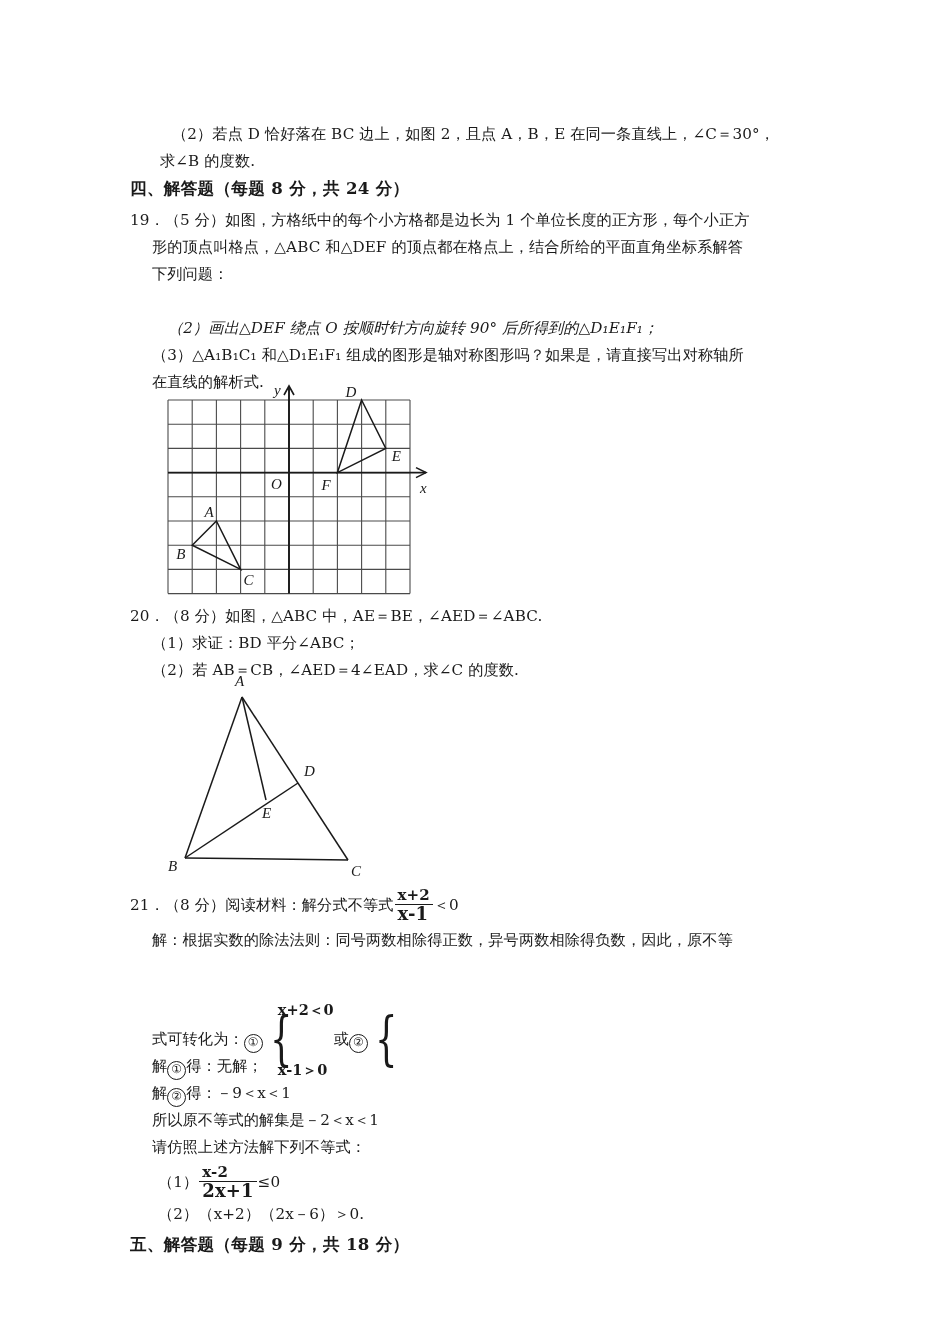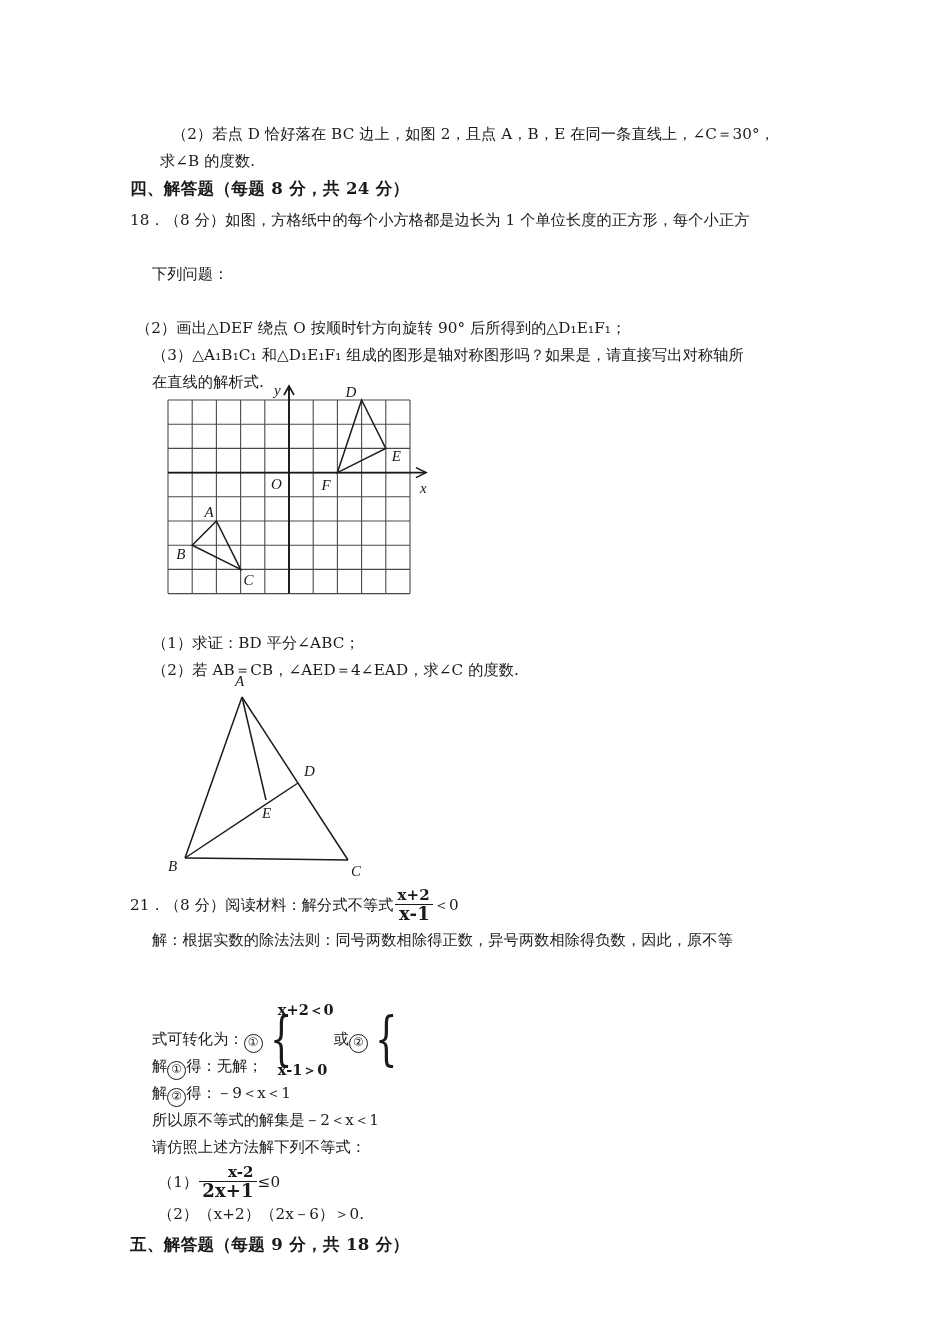--- a/index.html
+++ b/index.html
@@ -52,21 +52,21 @@
     font-size: 12px;
     font-family: "Liberation Serif", serif;
     font-style: normal;
     vertical-align: -2px;
   }
 
   
   .frac {
     display: inline-block;
     vertical-align: middle;
-    text-align: right;
+    text-align: left;
     position: relative;
     top: -1px;
     margin: 0 1px;
   }
   .frac .fr-num {
     display: block;
     padding: 0 3px 0px 3px;
     border-bottom: 1.6px solid #1a1a1a;
     font-weight: bold;
     font-size: 15px;
@@ -137,23 +137,24 @@
 </head>
 <body>
 
 <div class="page">
 
   <div class="tline cn" style="left:172px; top:124px;">（2）若点 D 恰好落在 BC 边上，如图 2，且点 A，B，E 在同一条直线上，∠C＝30°，</div>
   <div class="tline cn" style="left:152px; top:151px;margin-left:8px;">求∠B 的度数.</div>
 
   <div class="section-head" style="left:130px; top:178px;">四、解答题（每题 8 分，共 24 分）</div>
 
-  <div class="tline cn" style="left:130px; top:210px;">18．（8 分）如图，方格纸中的每个小方格都是边长为 1 个单位长度的正方形，每个小正方</div>
+  <div class="tline cn" style="left:130px; top:210px;">19．（5 分）如图，方格纸中的每个小方格都是边长为 1 个单位长度的正方形，每个小正方</div>
+  <div class="tline cn" style="left:152px; top:237px;">形的顶点叫格点，△ABC 和△DEF 的顶点都在格点上，结合所给的平面直角坐标系解答</div>
   <div class="tline cn" style="left:152px; top:264px;">下列问题：</div>
-  <div class="tline cn" style="left:136px; top:318px;">（2）画出△DEF 绕点 O 按顺时针方向旋转 90° 后所得到的△D₁E₁F₁；</div>
+  <div class="tline cn" style="left:168px; top:318px;font-style:italic;">（2）画出△DEF 绕点 O 按顺时针方向旋转 90° 后所得到的△D₁E₁F₁；</div>
   <div class="tline cn" style="left:152px; top:345px;">（3）△A₁B₁C₁ 和△D₁E₁F₁ 组成的图形是轴对称图形吗？如果是，请直接写出对称轴所</div>
   <div class="tline cn" style="left:152px; top:372px;">在直线的解析式.</div>
 
   <div id="grid-figure">
     <svg width="290" height="216" viewBox="0 0 290 216">
       <g id="grid-lines">
           <line x1="8" y1="18" x2="8" y2="211.6" stroke="#4a4a4a" stroke-width="1.1"></line>
           <line x1="32.2" y1="18" x2="32.2" y2="211.6" stroke="#4a4a4a" stroke-width="1.1"></line>
           <line x1="56.4" y1="18" x2="56.4" y2="211.6" stroke="#4a4a4a" stroke-width="1.1"></line>
           <line x1="80.6" y1="18" x2="80.6" y2="211.6" stroke="#4a4a4a" stroke-width="1.1"></line>
@@ -191,20 +192,21 @@
           <text x="44.400000000000006" y="135" class="fig-label">A</text>
           <text x="16.200000000000003" y="177.2" class="fig-label">B</text>
           <text x="83.6" y="203.39999999999998" class="fig-label">C</text>
           <text x="185.6" y="15" class="fig-label">D</text>
           <text x="231.8" y="79.39999999999999" class="fig-label">E</text>
           <text x="161.4" y="107.6" class="fig-label">F</text>
         </g>
     </svg>
   </div>
 
+  <div class="tline cn" style="left:130px; top:606px;">20．（8 分）如图，△ABC 中，AE＝BE，∠AED＝∠ABC.</div>
   <div class="tline cn" style="left:152px; top:633px;">（1）求证：BD 平分∠ABC；</div>
   <div class="tline cn" style="left:152px; top:660px;">（2）若 AB＝CB，∠AED＝4∠EAD，求∠C 的度数.</div>
 
   <div id="triangle-figure">
     <svg width="235" height="212" viewBox="0 0 235 212">
       <g>
         <line x1="92" y1="27" x2="35" y2="188" stroke="#1a1a1a" stroke-width="1.5"></line>
         <line x1="92" y1="27" x2="198" y2="190" stroke="#1a1a1a" stroke-width="1.5"></line>
         <line x1="35" y1="188" x2="198" y2="190" stroke="#1a1a1a" stroke-width="1.5"></line>
         <line x1="35" y1="188" x2="148" y2="113" stroke="#1a1a1a" stroke-width="1.5"></line>

